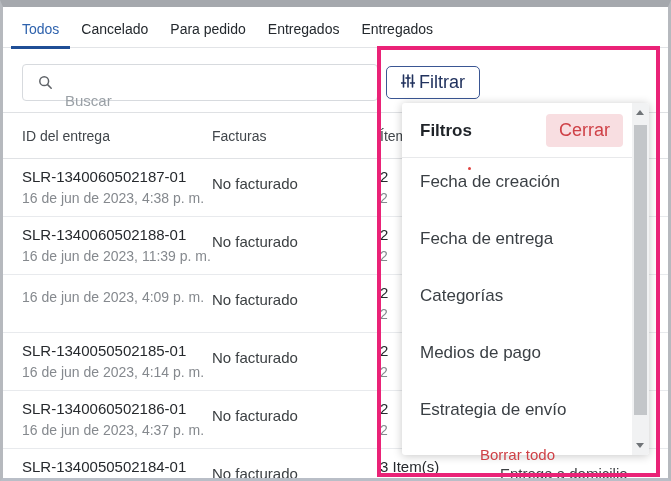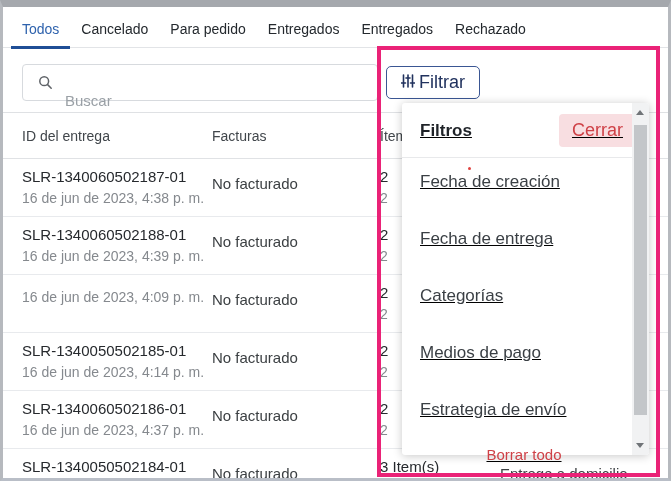--- a/index.html
+++ b/index.html
@@ -35,21 +35,21 @@
   .row-date{font-size:14px;color:#85898e;margin-top:5px;}
   .c-inv{padding-top:16px;font-size:15px;color:#3c4043;}
   .c-items{padding-top:9px;}
   .items-1{font-size:15px;color:#26292d;}
   .items-2{font-size:14px;color:#85898e;margin-top:5px;}
   .c-ship{padding-top:16px;font-size:15px;color:#3c4043;}
 
   
   .panel{position:absolute;left:399px;top:96px;width:247px;height:352px;background:#fff;border-radius:3px;
     box-shadow:0 1px 10px rgba(0,0,0,0.22);z-index:5;box-sizing:border-box;}
-  .panel-content{margin-right:3px;text-decoration:underline;}
+  .panel-content{margin-right:16px;}
   .panel-header{display:flex;justify-content:space-between;align-items:center;
     padding:11px 10px 10px 18px;border-bottom:1px solid #e8e9eb;}
   .panel-title{font-size:17px;font-weight:bold;color:#1f2328;}
   .close-btn{background:#f8dee1;color:#cf4147;border:none;border-radius:4px;padding:6px 13px;
     font-size:18px;font-family:inherit;cursor:pointer;}
   .f-item{position:relative;height:57px;padding:14px 0 0 18px;font-size:17px;color:#3a3f44;
     box-sizing:border-box;cursor:pointer;}
   .f-item:first-child::after{content:"";position:absolute;left:66px;top:9px;width:3px;height:3px;
     border-radius:50%;background:#e04340;}
   .clear-all{text-align:center;font-size:15px;color:#cf4147;margin-top:3px;cursor:pointer;}
@@ -70,21 +70,20 @@
 
 <div class="window">
   <div class="app">
 
     <div class="tabs">
         <div class="tab active"><span>Todos</span></div>
         <div class="tab"><span>Cancelado</span></div>
         <div class="tab"><span>Para pedido</span></div>
         <div class="tab"><span>Entregados</span></div>
         <div class="tab"><span>Entregados</span></div>
-        <div class="tab"><span>Rechazado</span></div>
       </div>
 
     <div class="search-box">
       <span class="search-icon">
         <svg width="15" height="15" viewBox="0 0 15 15">
             <circle cx="6.2" cy="6.2" r="4.4" fill="none" stroke="#5f6368" stroke-width="1.5"></circle>
             <line x1="9.6" y1="9.6" x2="13.2" y2="13.2" stroke="#5f6368" stroke-width="1.5" stroke-linecap="round"></line>
           </svg>
       </span>
       <input type="text" placeholder="Buscar" style="">
@@ -120,21 +119,21 @@
     <div class="c-inv">No facturado</div>
     <div class="c-items">
       <div class="items-1">2</div>
       <div class="items-2">2</div>
     </div>
     <div class="c-ship"></div>
   </div>
           <div class="trow">
     <div class="c-id">
       <div class="row-id">SLR-1340060502188-01</div>
-      <div class="row-date">16 de jun de 2023, 4:39 p. m.</div>
+      <div class="row-date">16 de jun de 2023, 11:39 p. m.</div>
     </div>
     <div class="c-inv">No facturado</div>
     <div class="c-items">
       <div class="items-1">2</div>
       <div class="items-2">2</div>
     </div>
     <div class="c-ship"></div>
   </div>
           <div class="trow">
     <div class="c-id">

